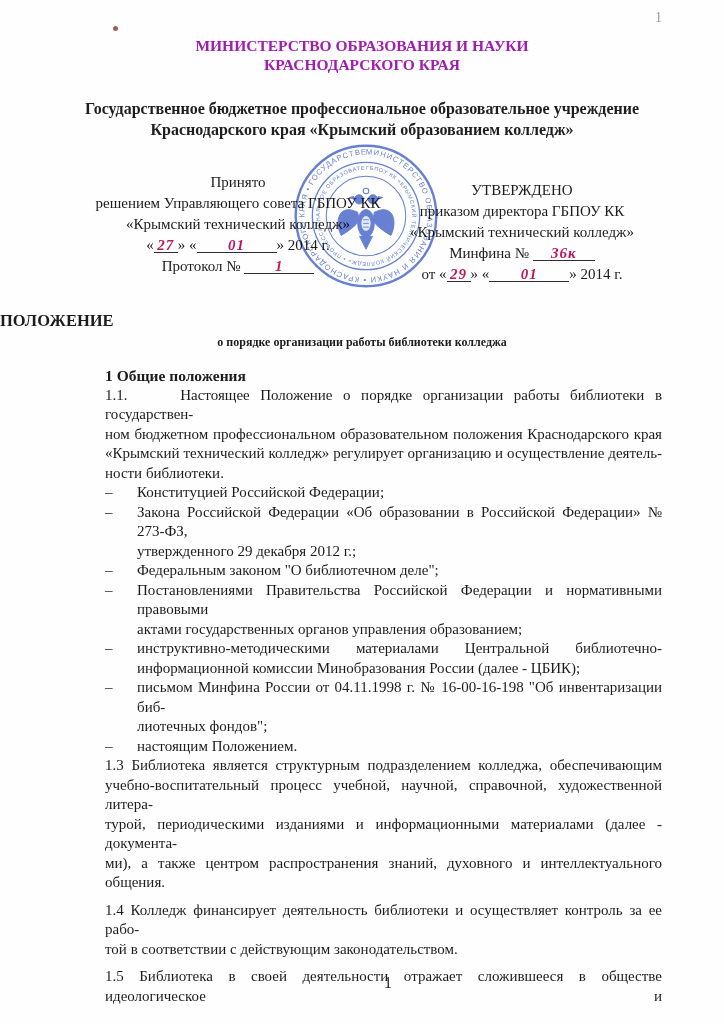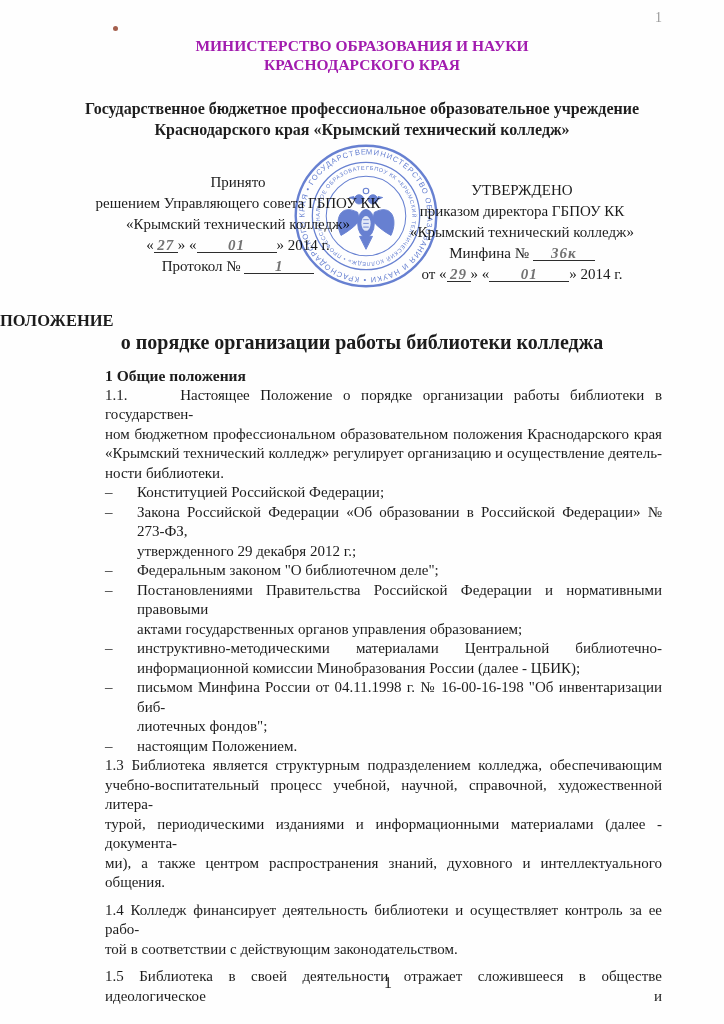--- a/index.html
+++ b/index.html
@@ -63,21 +63,21 @@
     text-align: center;
     line-height: 14px;
     vertical-align: baseline;
   }
   .blank.short  { min-width: 24px; }
   .blank.mid    { min-width: 62px; }
   .blank.proto  { min-width: 70px; }
   .hw {
     font-style: italic;
     font-weight: bold;
-    color: #737373;
+    color: #be185d;
     font-size: 15px;
     letter-spacing: 1px;
   }
   .stamp {
     position: absolute;
     left: 292px;
     top: -30px;
     width: 148px;
     height: 148px;
     mix-blend-mode: multiply;
@@ -87,21 +87,21 @@
   .doc-title {
     margin-top: 26px;
     text-align: left;
     font-weight: bold;
     font-size: 16.5px;
     line-height: 20px;
   }
   .doc-subtitle {
     text-align: center;
     font-weight: bold;
-    font-size: 20px;
+    font-size: 12px;
     line-height: 20px;
     margin-top: 1px;
   }
   .docbody {
     margin: 14px 62px 0 105px;
     font-size: 15px;
     line-height: 19.5px;
   }
   .h-sec {
     font-weight: bold;
@@ -130,21 +130,21 @@
   <div class="pageno-top">1</div>
   <div class="speck"></div>
 
   <div class="ministry">
     <div>МИНИСТЕРСТВО ОБРАЗОВАНИЯ И НАУКИ</div>
     <div>КРАСНОДАРСКОГО КРАЯ</div>
   </div>
 
   <div class="orgname">
     <div>Государственное бюджетное профессиональное образовательное учреждение</div>
-    <div>Краснодарского края «Крымский технический колледж»</div>
+    <div>Краснодарского края «Крымский образованием колледж»</div>
   </div>
 
   <div class="approval">
 
     <div class="appr-left">
       <div>Принято</div>
       <div>решением  Управляющего совета  ГБПОУ  КК</div>
       <div>«Крымский технический колледж»</div>
       <div>
         <span>«</span><span class="blank short"><span class="hw">27</span></span><span>» «</span><span class="blank"><span class="hw">01</span></span><span>» 2014 г.</span>

